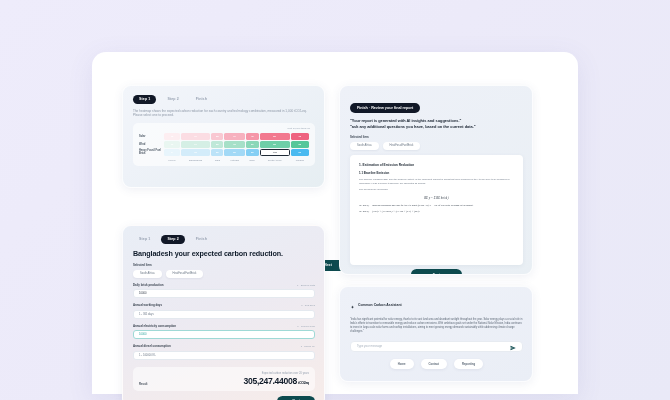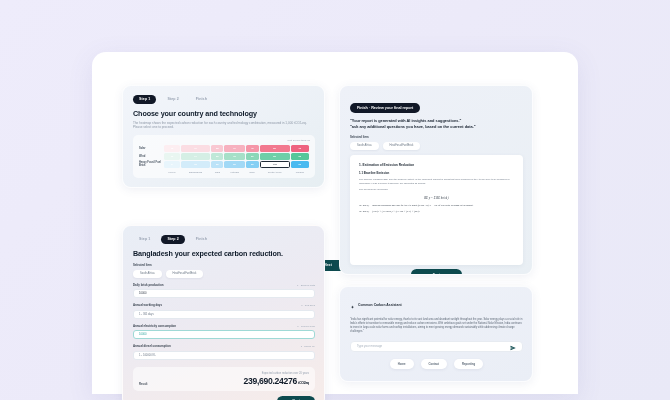--- a/index.html
+++ b/index.html
@@ -192,21 +192,20 @@
     <div class="cols">
 
       <div class="col col-left">
 
         <div class="card card-step1">
           <div class="steps">
             <span class="pill active">Step 1</span>
             <span class="pill">Step 2</span>
             <span class="pill">Finish</span>
           </div>
-          <h2 class="title">Choose your country and technology</h2>
           <div class="subtitle">The heatmap shows the expected carbon reduction for each country and technology combination, measured in 1,000 tCO2-eq. Please select one to proceed.</div>
 
           <div class="tablewrap">
             <div class="unit">Unit 10,000 tCo2-eq</div>
             <table class="heat">
               <tbody id="heat-body">
                   <tr>
                     <td class="rowlab">Solar</td>
                     <td class="cell" style="background: rgb(253, 238, 241);">12</td>
                     <td class="cell" style="background: rgb(251, 221, 227);">19</td>
@@ -305,21 +304,21 @@
                 </div>
                 <div class="input">1 - 100000 KL</div>
               </div>
             </div>
 
           <div class="result-box">
             <div class="result-label">Result</div>
             <div class="result-right">
               <div class="result-cap">Expected carbon reduction over 20 years</div>
               <div class="result-val">
-                <span>239,690.24276</span><span class="unitsm">tCO2eq</span>
+                <span>305,247.44008</span><span class="unitsm">tCO2eq</span>
               </div>
             </div>
           </div>
 
           <div class="next-row">
             <button class="btn-next">Next</button>
           </div>
         </div>
       </div>
 

